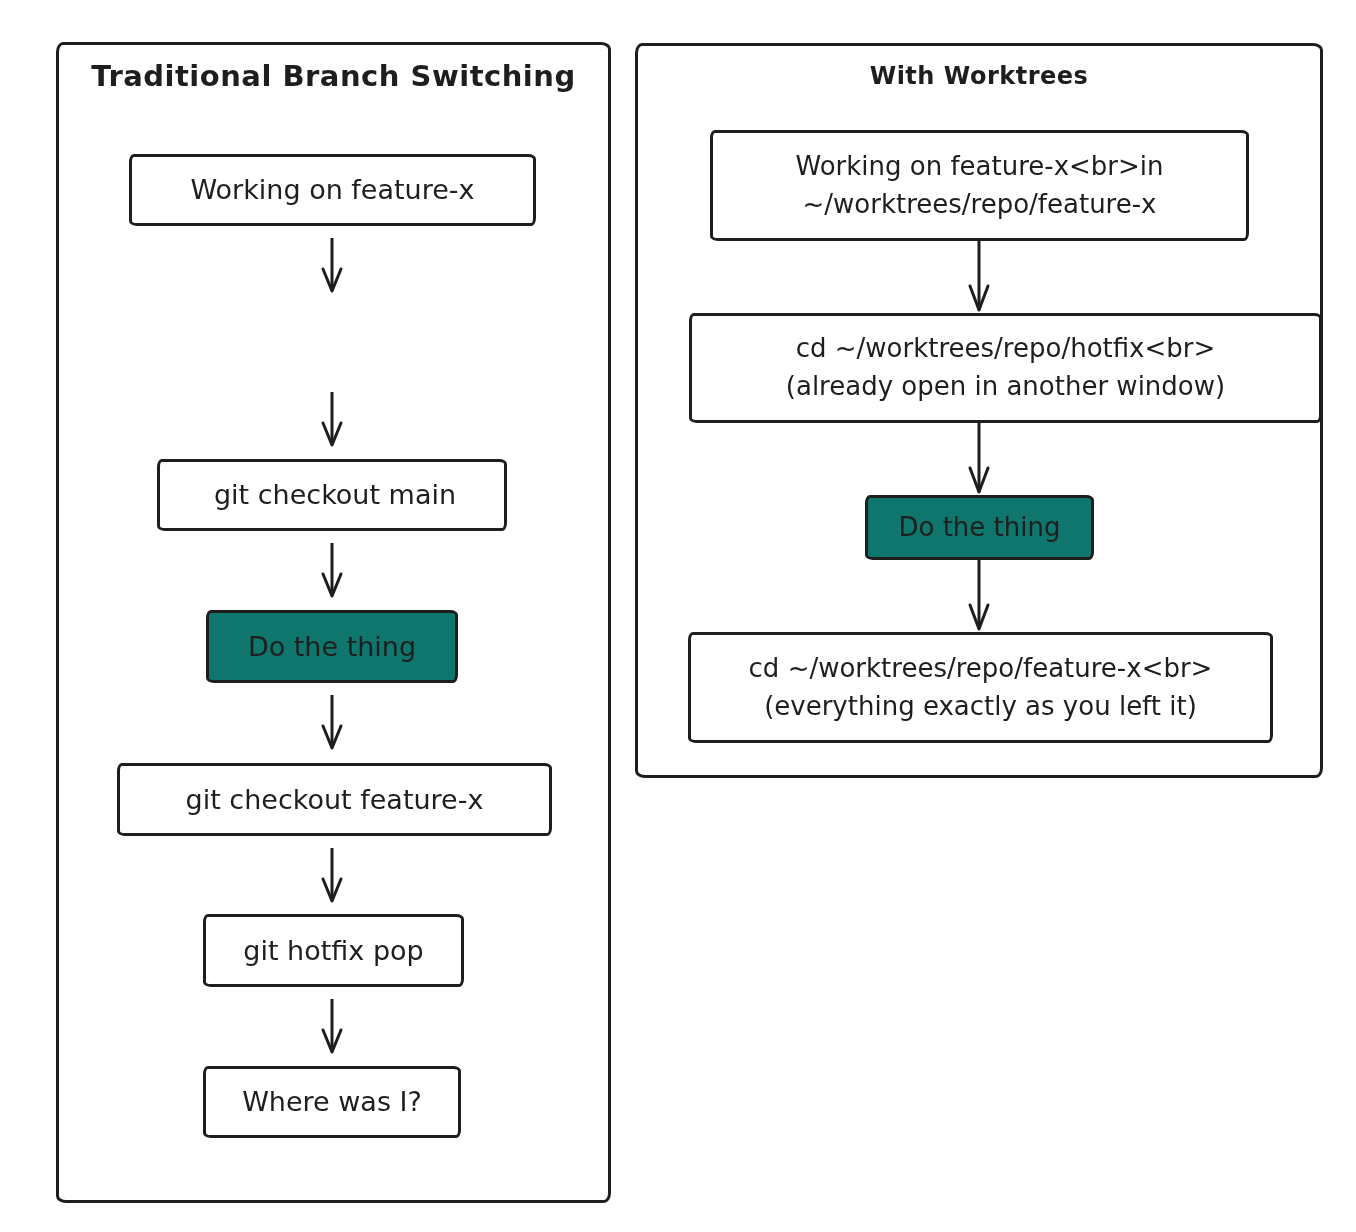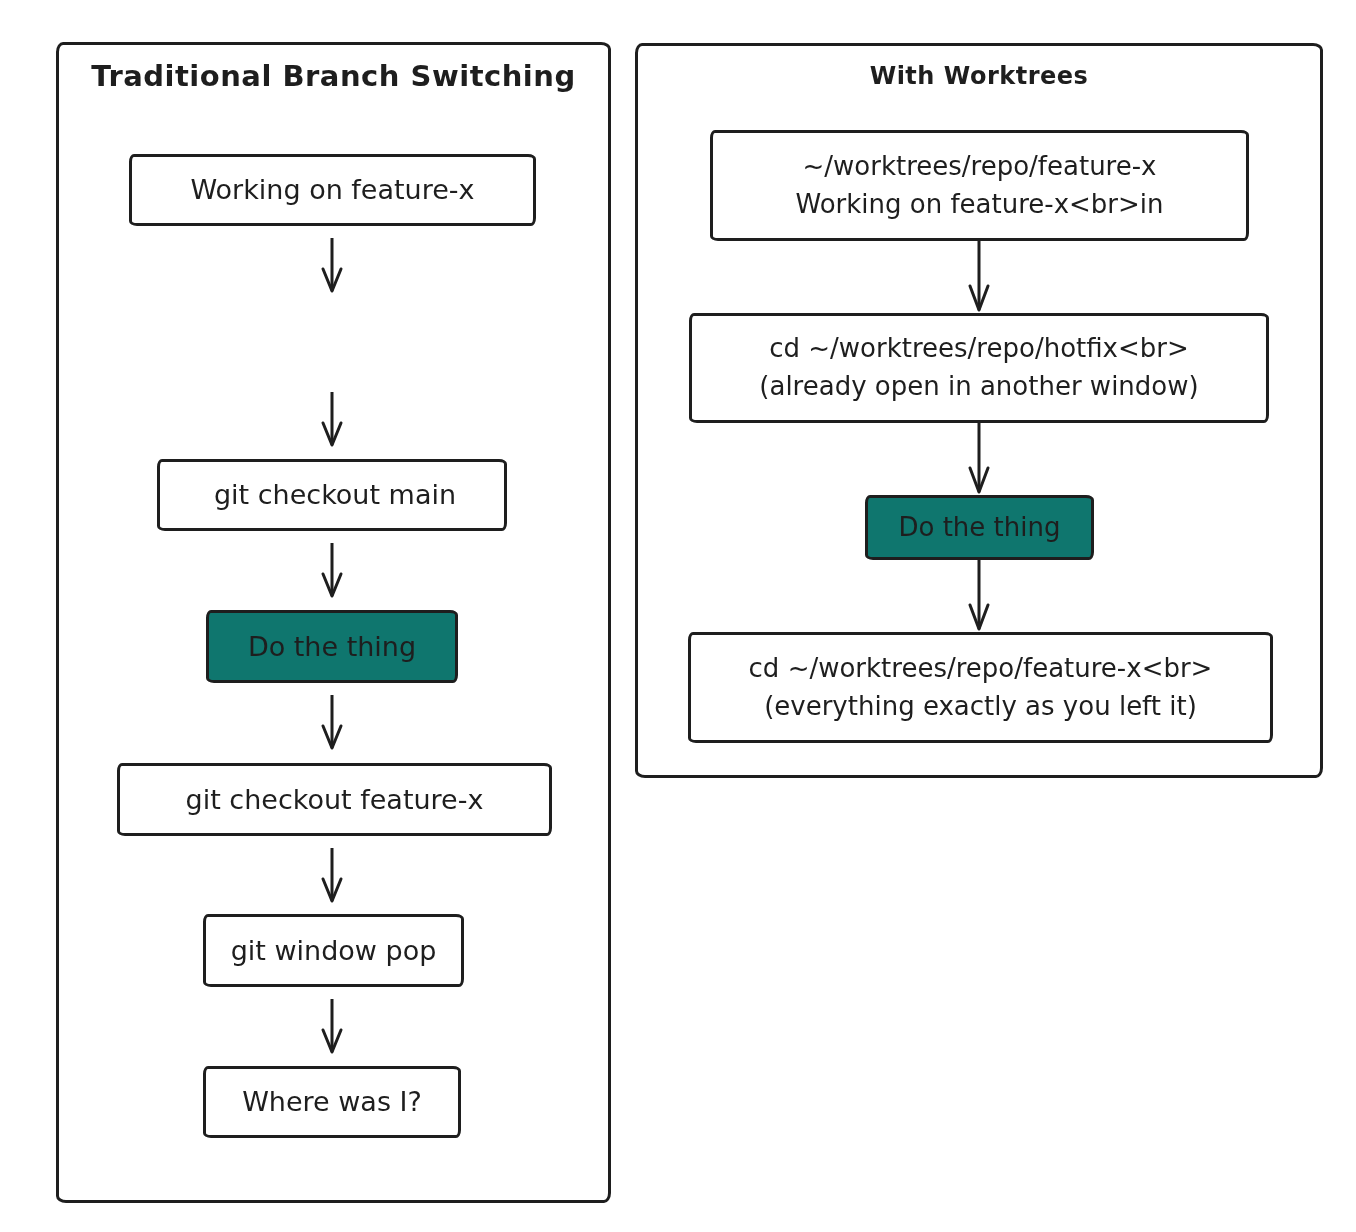--- a/index.html
+++ b/index.html
@@ -113,51 +113,51 @@
     </div>
 
     <div class="arrow" style="left:259px; top:803px;">
       <svg width="28" height="56" viewBox="0 0 28 56">
         <line x1="14" y1="0" x2="14" y2="52"></line>
         <polyline points="5,31 14,53 23,31"></polyline>
       </svg>
     </div>
 
     <div class="node" style="left:144px; top:869px; width:261px; height:73px;">
-      <span>git window pop</span>
+      <span>git hotfix pop</span>
     </div>
 
     <div class="arrow" style="left:259px; top:954px;">
       <svg width="28" height="56" viewBox="0 0 28 56">
         <line x1="14" y1="0" x2="14" y2="52"></line>
         <polyline points="5,31 14,53 23,31"></polyline>
       </svg>
     </div>
 
     <div class="node" style="left:144px; top:1021px; width:258px; height:72px;">
       <span>Where was I?</span>
     </div>
   </div>
 
   <div class="panel" id="right-panel">
     <div class="panel-title">With Worktrees</div>
 
     <div class="node" style="left:72px; top:84px; width:539px; height:111px;">
+      <span>Working on feature-x&lt;br&gt;in</span>
       <span>~/worktrees/repo/feature-x</span>
-      <span>Working on feature-x&lt;br&gt;in</span>
     </div>
 
     <div class="arrow" style="left:327px; top:195px;">
       <svg width="28" height="72" viewBox="0 0 28 72">
         <line x1="14" y1="0" x2="14" y2="68"></line>
         <polyline points="5,45 14,69 23,45"></polyline>
       </svg>
     </div>
 
-    <div class="node" style="left:51px; top:267px; width:580px; height:110px;">
+    <div class="node" style="left:51px; top:267px; width:633px; height:110px;">
       <span>cd ~/worktrees/repo/hotfix&lt;br&gt;</span>
       <span>(already open in another window)</span>
     </div>
 
     <div class="arrow" style="left:327px; top:377px;">
       <svg width="28" height="72" viewBox="0 0 28 72">
         <line x1="14" y1="0" x2="14" y2="68"></line>
         <polyline points="5,45 14,69 23,45"></polyline>
       </svg>
     </div>

